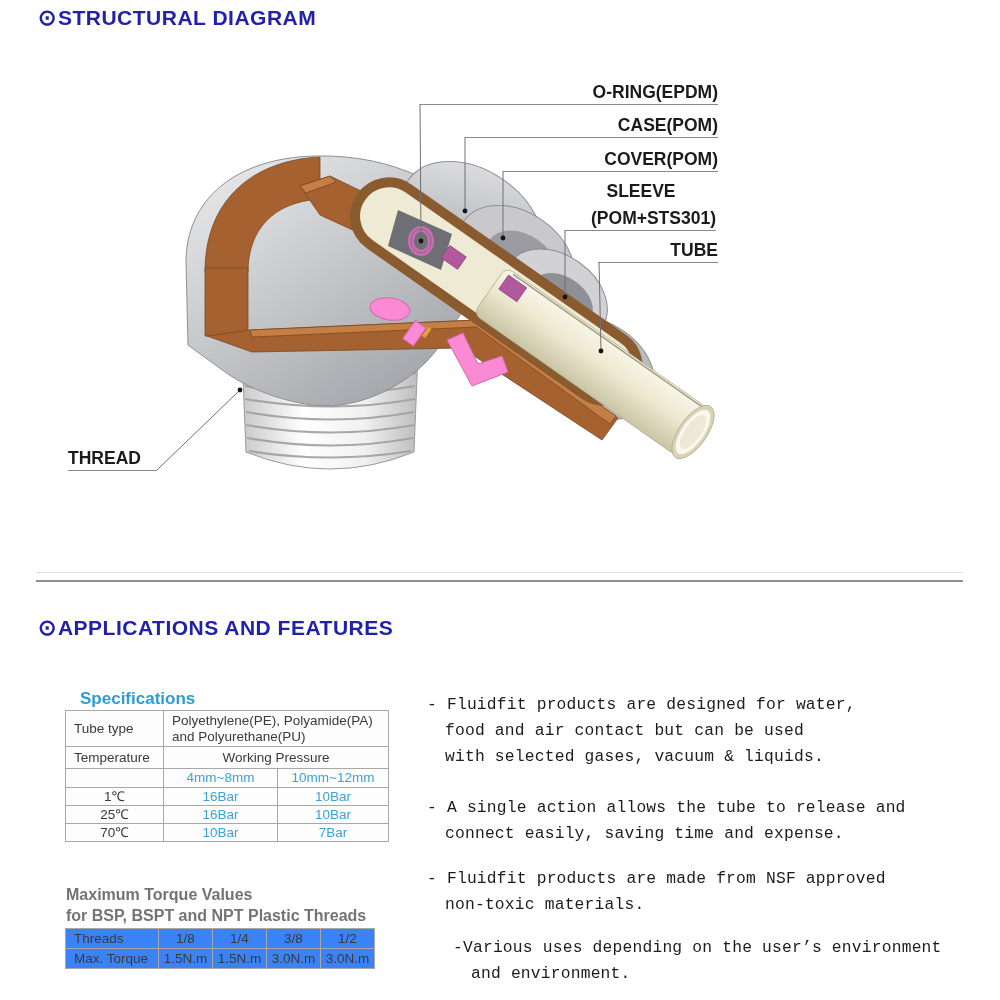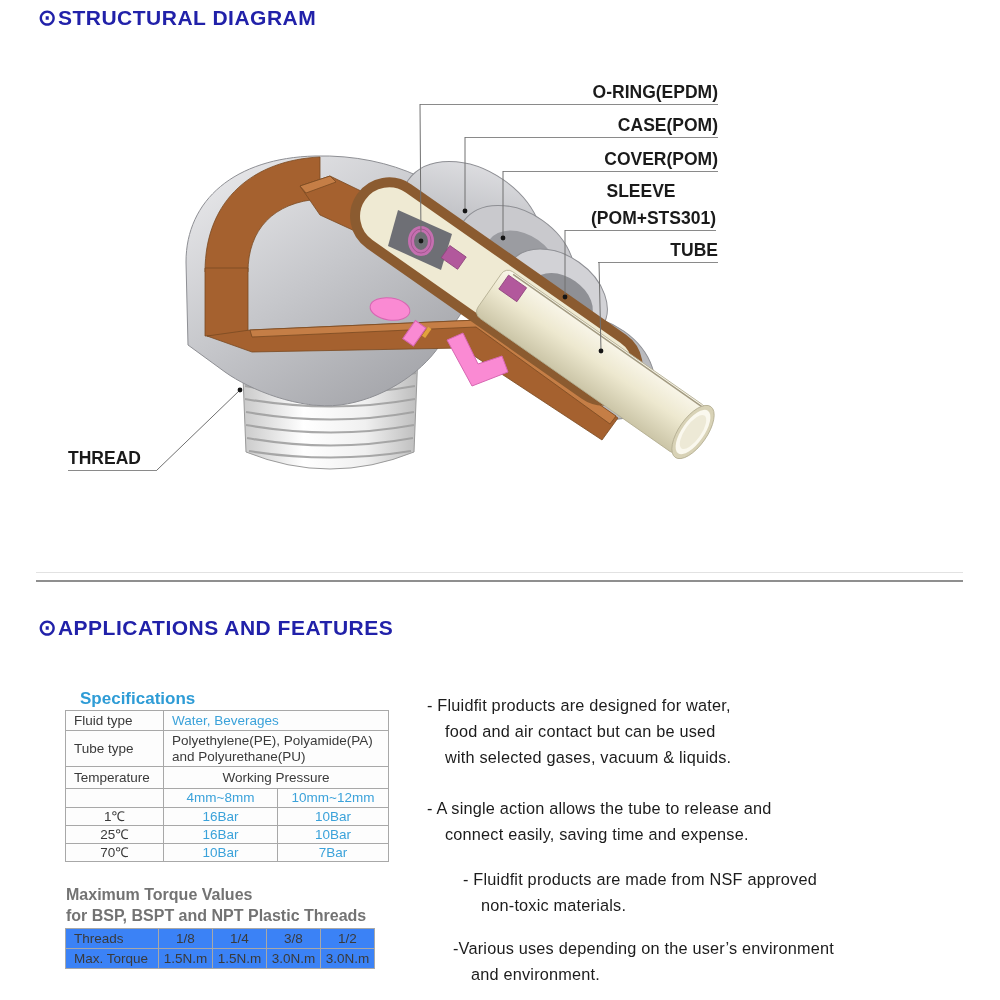--- a/index.html
+++ b/index.html
@@ -36,25 +36,25 @@
 
   #torque-title{position:absolute;left:66px;top:884px;font-size:16px;font-weight:bold;
                 color:#737373;line-height:21px;}
   #torque-table{position:absolute;left:65px;top:928px;border-collapse:collapse;table-layout:fixed;
                 width:309px;font-size:13.5px;color:#3a3a3a;background:#3b82f6;}
   #torque-table td{border:1px solid #a8a8a8;height:19px;text-align:center;padding:0;}
   #torque-table td.lbl{text-align:left;padding-left:8px;}
 
   
   #features{position:absolute;left:427px;top:692px;width:545px;font-size:16.3px;
-            color:#1c1c1c;letter-spacing:.2px;}
+            color:#1c1c1c;letter-spacing:.2px;font-family:Liberation Mono, monospace;}
   .feature{line-height:26px;}
   .feature .cont{padding-left:18px;}
   #feature-1{margin-top:25px;}
-  #feature-2{margin-top:19px;margin-left:36px;}
+  #feature-2{margin-top:19px;}
   #feature-3{margin-top:17px;margin-left:26px;}
 </style>
 </head>
 <body>
 
 <div id="page">
 
   <div class="sec-heading" id="heading-structural">
     <span class="bullet">⊙</span>
     <span>STRUCTURAL DIAGRAM</span>
@@ -196,24 +196,20 @@
   </div>
 
   <div id="spec-title">Specifications</div>
   <table id="spec-table">
     <colgroup>
         <col style="width:98px">
         <col style="width:114px">
         <col style="width:111px">
       </colgroup>
     <tbody>
-        <tr class="r1">
-      <td>Fluid type</td>
-      <td colspan="2" class="blue">Water, Beverages</td>
-    </tr>
     <tr class="r2">
       <td>Tube type</td>
       <td colspan="2">
         <span>Polyethylene(PE), Polyamide(PA)</span><br>
         <span>and Polyurethane(PU)</span>
       </td>
     </tr>
     <tr class="r3">
       <td>Temperature</td>
       <td colspan="2" class="c">Working Pressure</td>

